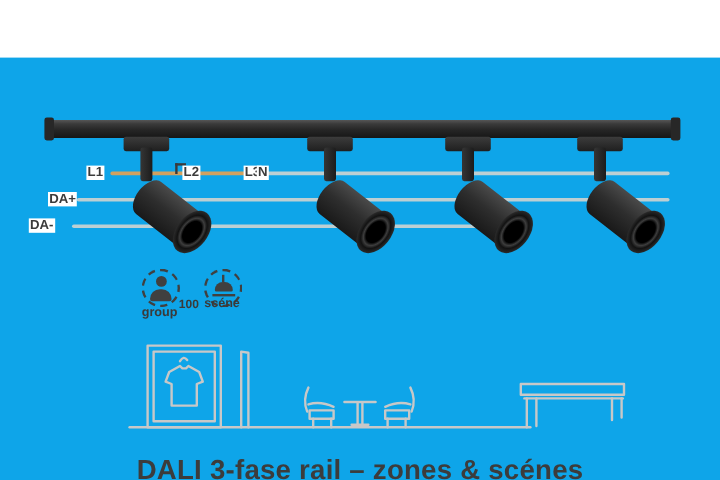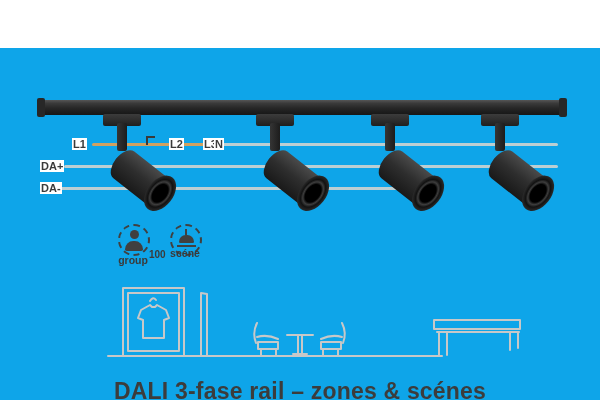--- a/index.html
+++ b/index.html
@@ -16,22 +16,22 @@
   
   .wire{position:absolute;height:3px;border-radius:2px;}
   .wire-l1{left:92px;top:95px;width:130px;background:#d1a160;}
   .wire-top-bus{left:222px;top:95px;width:336px;background:#bccfd3;}
   .wire-dap{left:64px;top:117px;width:494px;background:#bccfd3;}
   .wire-dam{left:60px;top:139px;width:372px;background:#bccfd3;}
   .wtick{position:absolute;left:146px;top:88px;width:7px;height:7px;
          border-left:2px solid #3a3a3a;border-top:2px solid #3a3a3a;}
   .wlabel{position:absolute;font-size:11px;font-weight:700;color:#3b3b3b;line-height:12px;
           background:#ffffff;padding:0 1px;}
-  .lb-l1{left:72px;top:90px}.lb-l2{left:169px;top:90px}.lb-l3{left:203px;top:90px}
-  .lb-n{left:214px;top:90px}.lb-dap{left:40px;top:112px}.lb-dam{left:40px;top:134px}
+  .lb-l1{left:72px;top:90px}.lb-l2{left:152px;top:90px}.lb-l3{left:203px;top:90px}
+  .lb-n{left:214px;top:90px}.lb-dap{left:40px;top:112px}.lb-dam{left:24px;top:134px}
 
   
   .fixture{position:absolute;top:66px;width:100px;height:100px;}
   .f1{left:109px}.f2{left:262px}.f3{left:377px}.f4{left:487px}
   .adapter{position:absolute;left:-6px;top:0;width:38px;height:12px;border-radius:2px;
            background:linear-gradient(180deg,#3c3c3c,#1f1f1f);}
   .stem{position:absolute;left:8px;top:9px;width:10px;height:28px;border-radius:2px;
         background:linear-gradient(90deg,#353535,#1c1c1c);}
   .tilt{position:absolute;left:10px;top:33px;width:62px;height:34px;
         transform:rotate(38deg);transform-origin:6px 10px;}

